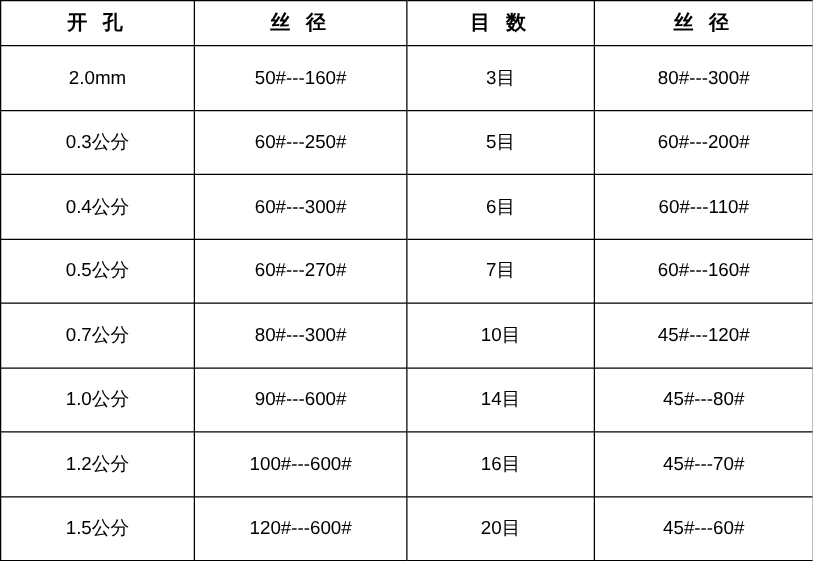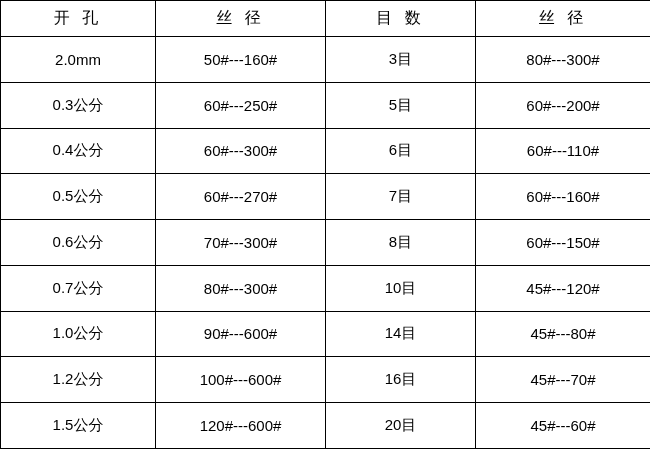--- a/index.html
+++ b/index.html
@@ -41,21 +41,21 @@
     height: 37px;
     font-size: 15px;
     font-weight: normal;
     letter-spacing: 0.5px;
     white-space: nowrap;
   }
   table.spec-table thead th {
     height: 35px;
     font-size: 16px;
     letter-spacing: 4px;
-    font-weight: normal;
+    font-weight: bold;
   }
   table.spec-table tbody td.val {
     font-size: 15px;
     letter-spacing: 0;
   }
   table.spec-table tbody tr:last-child td {
     border-bottom: 1px solid #000000;
   }
 </style>
 </head>
@@ -96,26 +96,20 @@
         <td class="val">6目</td>
         <td class="val">60#---110#</td>
       </tr>
       <tr>
         <td class="val">0.5公分</td>
         <td class="val">60#---270#</td>
         <td class="val">7目</td>
         <td class="val">60#---160#</td>
       </tr>
       <tr>
-        <td class="val">0.6公分</td>
-        <td class="val">70#---300#</td>
-        <td class="val">8目</td>
-        <td class="val">60#---150#</td>
-      </tr>
-      <tr>
         <td class="val">0.7公分</td>
         <td class="val">80#---300#</td>
         <td class="val">10目</td>
         <td class="val">45#---120#</td>
       </tr>
       <tr>
         <td class="val">1.0公分</td>
         <td class="val">90#---600#</td>
         <td class="val">14目</td>
         <td class="val">45#---80#</td>

